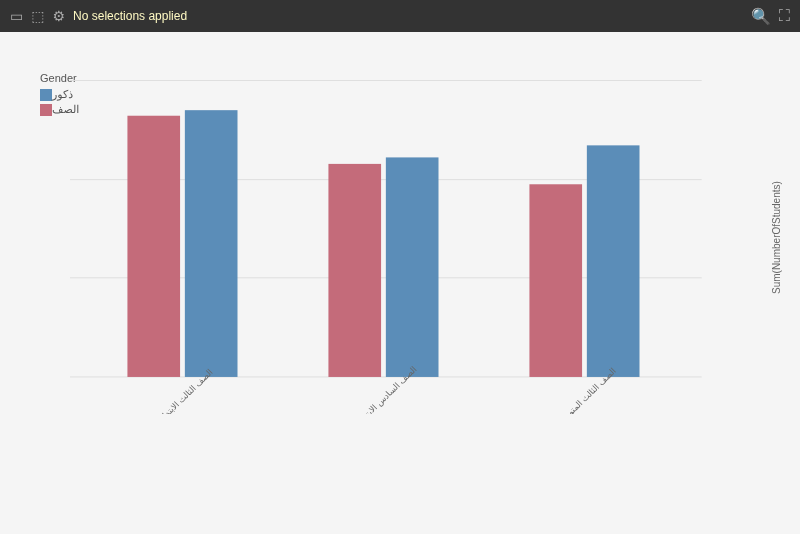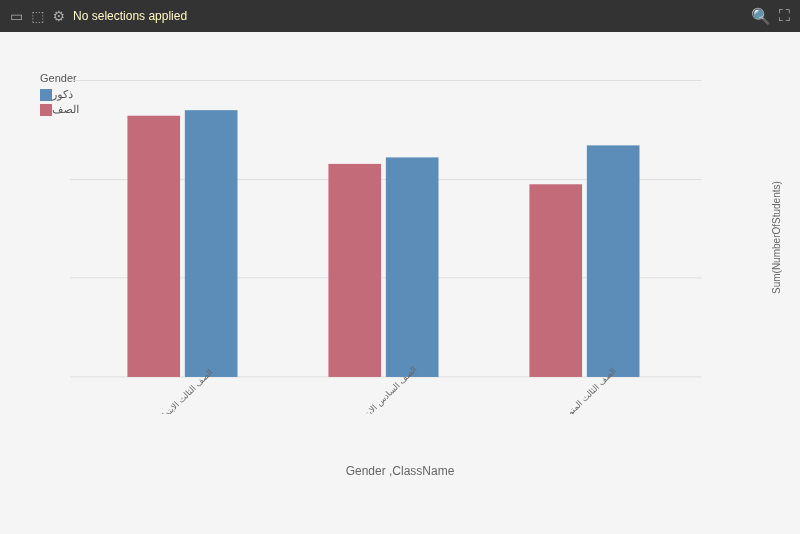--- a/index.html
+++ b/index.html
@@ -158,18 +158,15 @@
       <rect x="480" y="132" width="55" height="208" fill="#c46b7a"></rect>
       <rect x="540" y="90" width="55" height="250" fill="#5b8db8"></rect>
       <text x="538" y="365" text-anchor="middle" font-size="9" fill="#666" transform="rotate(-45, 538, 360)">الصف الثالث المتوسط</text>
 
     </svg>
 
     <div style="position:absolute; right:8px; top:0; bottom:70px; display:flex; align-items:center; justify-content:center; writing-mode:vertical-rl; transform:rotate(180deg);">
       <span style="font-size:10px; color:#666;">Sum(NumberOfStudents)</span>
     </div>
 
-    <div style="position:absolute; bottom:5px; left:0; right:0; text-align:center;">
-      <span style="font-size:12px; color:#666;">Gender ,ClassName</span>
-    </div>
 
   </div>
 </div>
 
 </body></html>

